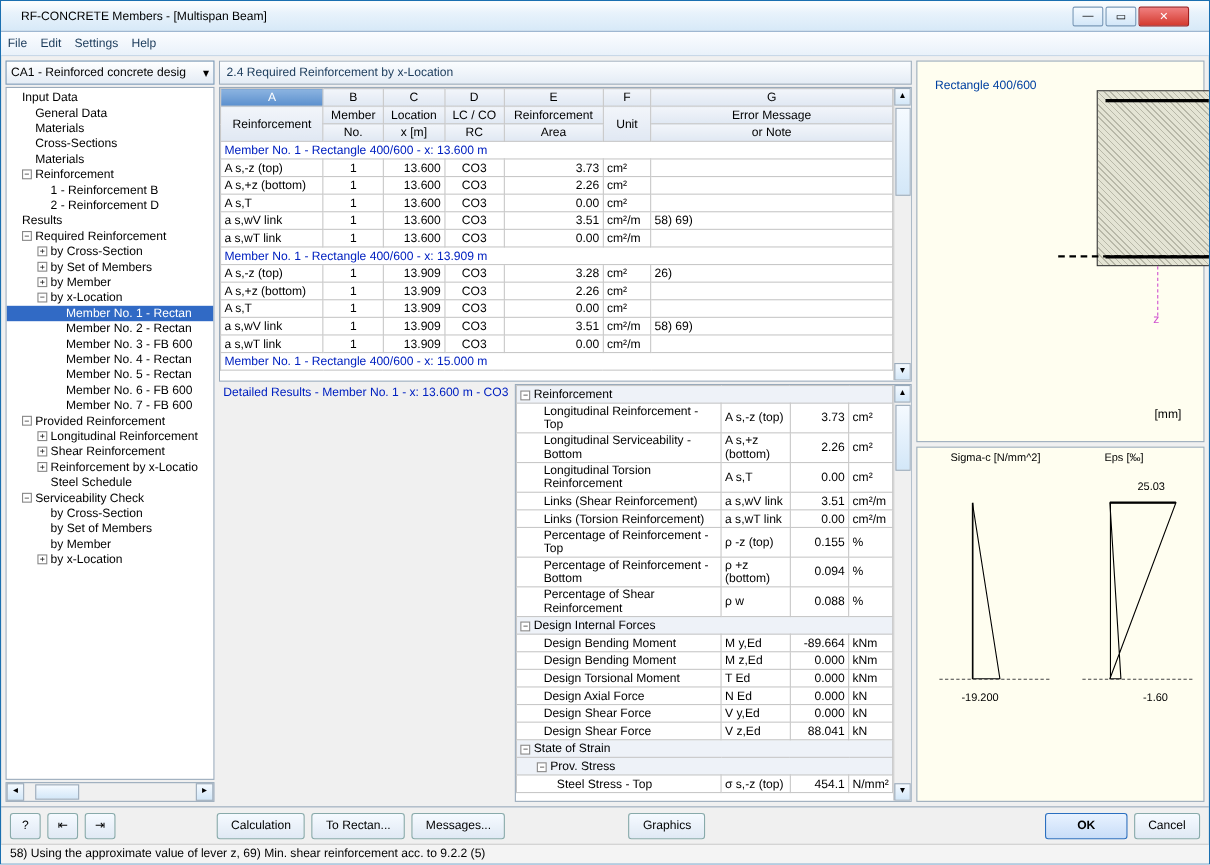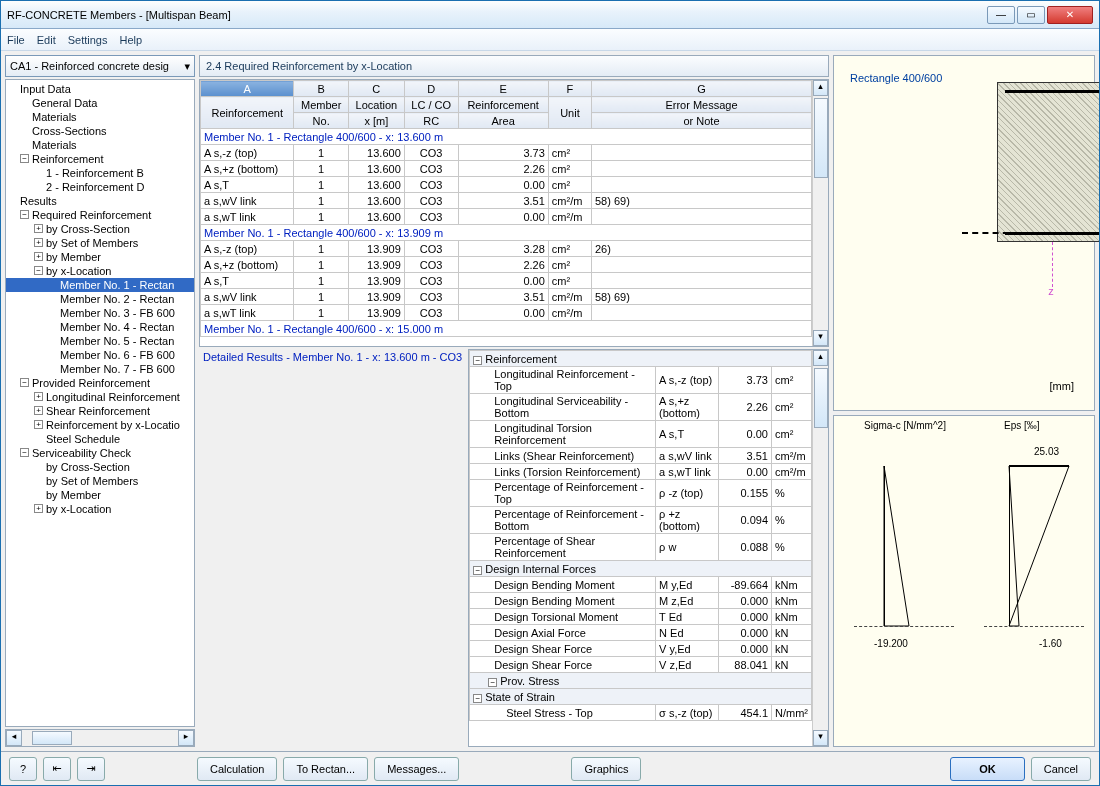--- a/index.html
+++ b/index.html
@@ -1,18 +1,18 @@
 <!DOCTYPE html>
 <html><head>
 <meta charset="utf-8">
 <style>
 * { box-sizing: border-box; margin: 0; padding: 0; font-family: "Segoe UI", Tahoma, sans-serif; font-size: 11px; }
 body { background: #fff; overflow: hidden; }
 .window { width: 1100px; height: 786px; border: 1px solid #1a6fb0; background: #f0f0f0; display: flex; flex-direction: column; }
-.titlebar { height: 28px; background: linear-gradient(#fdfefe,#e8f2fb 40%,#d7e9f8); display: flex; align-items: center; padding: 0 6px; border-bottom: 1px solid #8aa8c8; }
+.titlebar { height: 28px; background: linear-gradient(#fdfefe,#e8f2fb 40%,#d7e9f8); display: flex; align-items: center; padding: 0 18px; border-bottom: 1px solid #8aa8c8; }
 .titlebar .title { flex: 1; color: #000; }
 .titlebar .winbtns { display: flex; gap: 2px; }
 .titlebar .winbtn { width: 28px; height: 18px; border: 1px solid #7a99b8; background: linear-gradient(#f5faff,#d3e7f8); border-radius: 2px; display:flex;align-items:center;justify-content:center;font-size:10px;}
 .titlebar .winbtn.close { width: 46px; background: linear-gradient(#f08080,#d43a2f); border-color:#a02020; color:#fff; }
 .menubar { height: 22px; background: linear-gradient(#fbfdff,#e9f1fa); border-bottom: 1px solid #c8d8e8; display:flex; align-items:center; padding: 0 6px; gap: 12px; color:#1a3a5a;}
 .menubar span { cursor: default; }
 .content { flex:1; display:flex; padding: 4px; gap: 4px; overflow:hidden;}
 .left { width: 190px; display:flex; flex-direction:column; gap:2px;}
 .dropdown { height: 22px; background: linear-gradient(#fff,#e4ecf5); border:1px solid #7a99b8; display:flex; align-items:center; padding:0 4px; justify-content:space-between;}
 .tree { flex:1; background:#fff; border:1px solid #9ab; overflow:auto; padding:2px 0;}
@@ -381,24 +381,24 @@
                 </tr>
                 <tr>
                   <td class="lab" style="padding-left:24px;width:340px">Design Shear Force</td>
                   <td class="sym" style="width:90px">V z,Ed</td>
                   <td class="r" style="width:70px">88.041</td>
                   <td class="l">kN</td>
                 </tr>
               </tbody>
             <tbody>
                 <tr>
+                  <td class="hdr" colspan="4"><span class="exp2">−</span><span>State of Strain</span></td>
+                </tr>
+            <tr>
                   <td class="hdr" colspan="4" style="padding-left:18px"><span class="exp2">−</span><span>Prov. Stress</span></td>
-                </tr>
-            <tr>
-                  <td class="hdr" colspan="4"><span class="exp2">−</span><span>State of Strain</span></td>
                 </tr>
             <tr>
               <td class="lab" style="padding-left:36px;width:340px">Steel Stress - Top</td>
               <td class="sym" style="width:90px">σ s,-z (top)</td>
               <td class="r" style="width:70px">454.1</td>
               <td class="l">N/mm²</td>
             </tr>
           </tbody>
             </table>
           <div class="vsb">
@@ -453,13 +453,14 @@
     <div style="width:80px"></div>
     <button class="btn">Calculation</button>
     <button class="btn">To Rectan...</button>
     <button class="btn">Messages...</button>
     <div style="width:100px"></div>
     <button class="btn">Graphics</button>
     <div class="spacer"></div>
     <button class="btn ok">OK</button>
     <button class="btn">Cancel</button>
   </div>
+  <div class="status">58) Using the approximate value of lever z, 69) Min. shear reinforcement acc. to 9.2.2 (5)</div>
 </div>
 
 </body></html>

